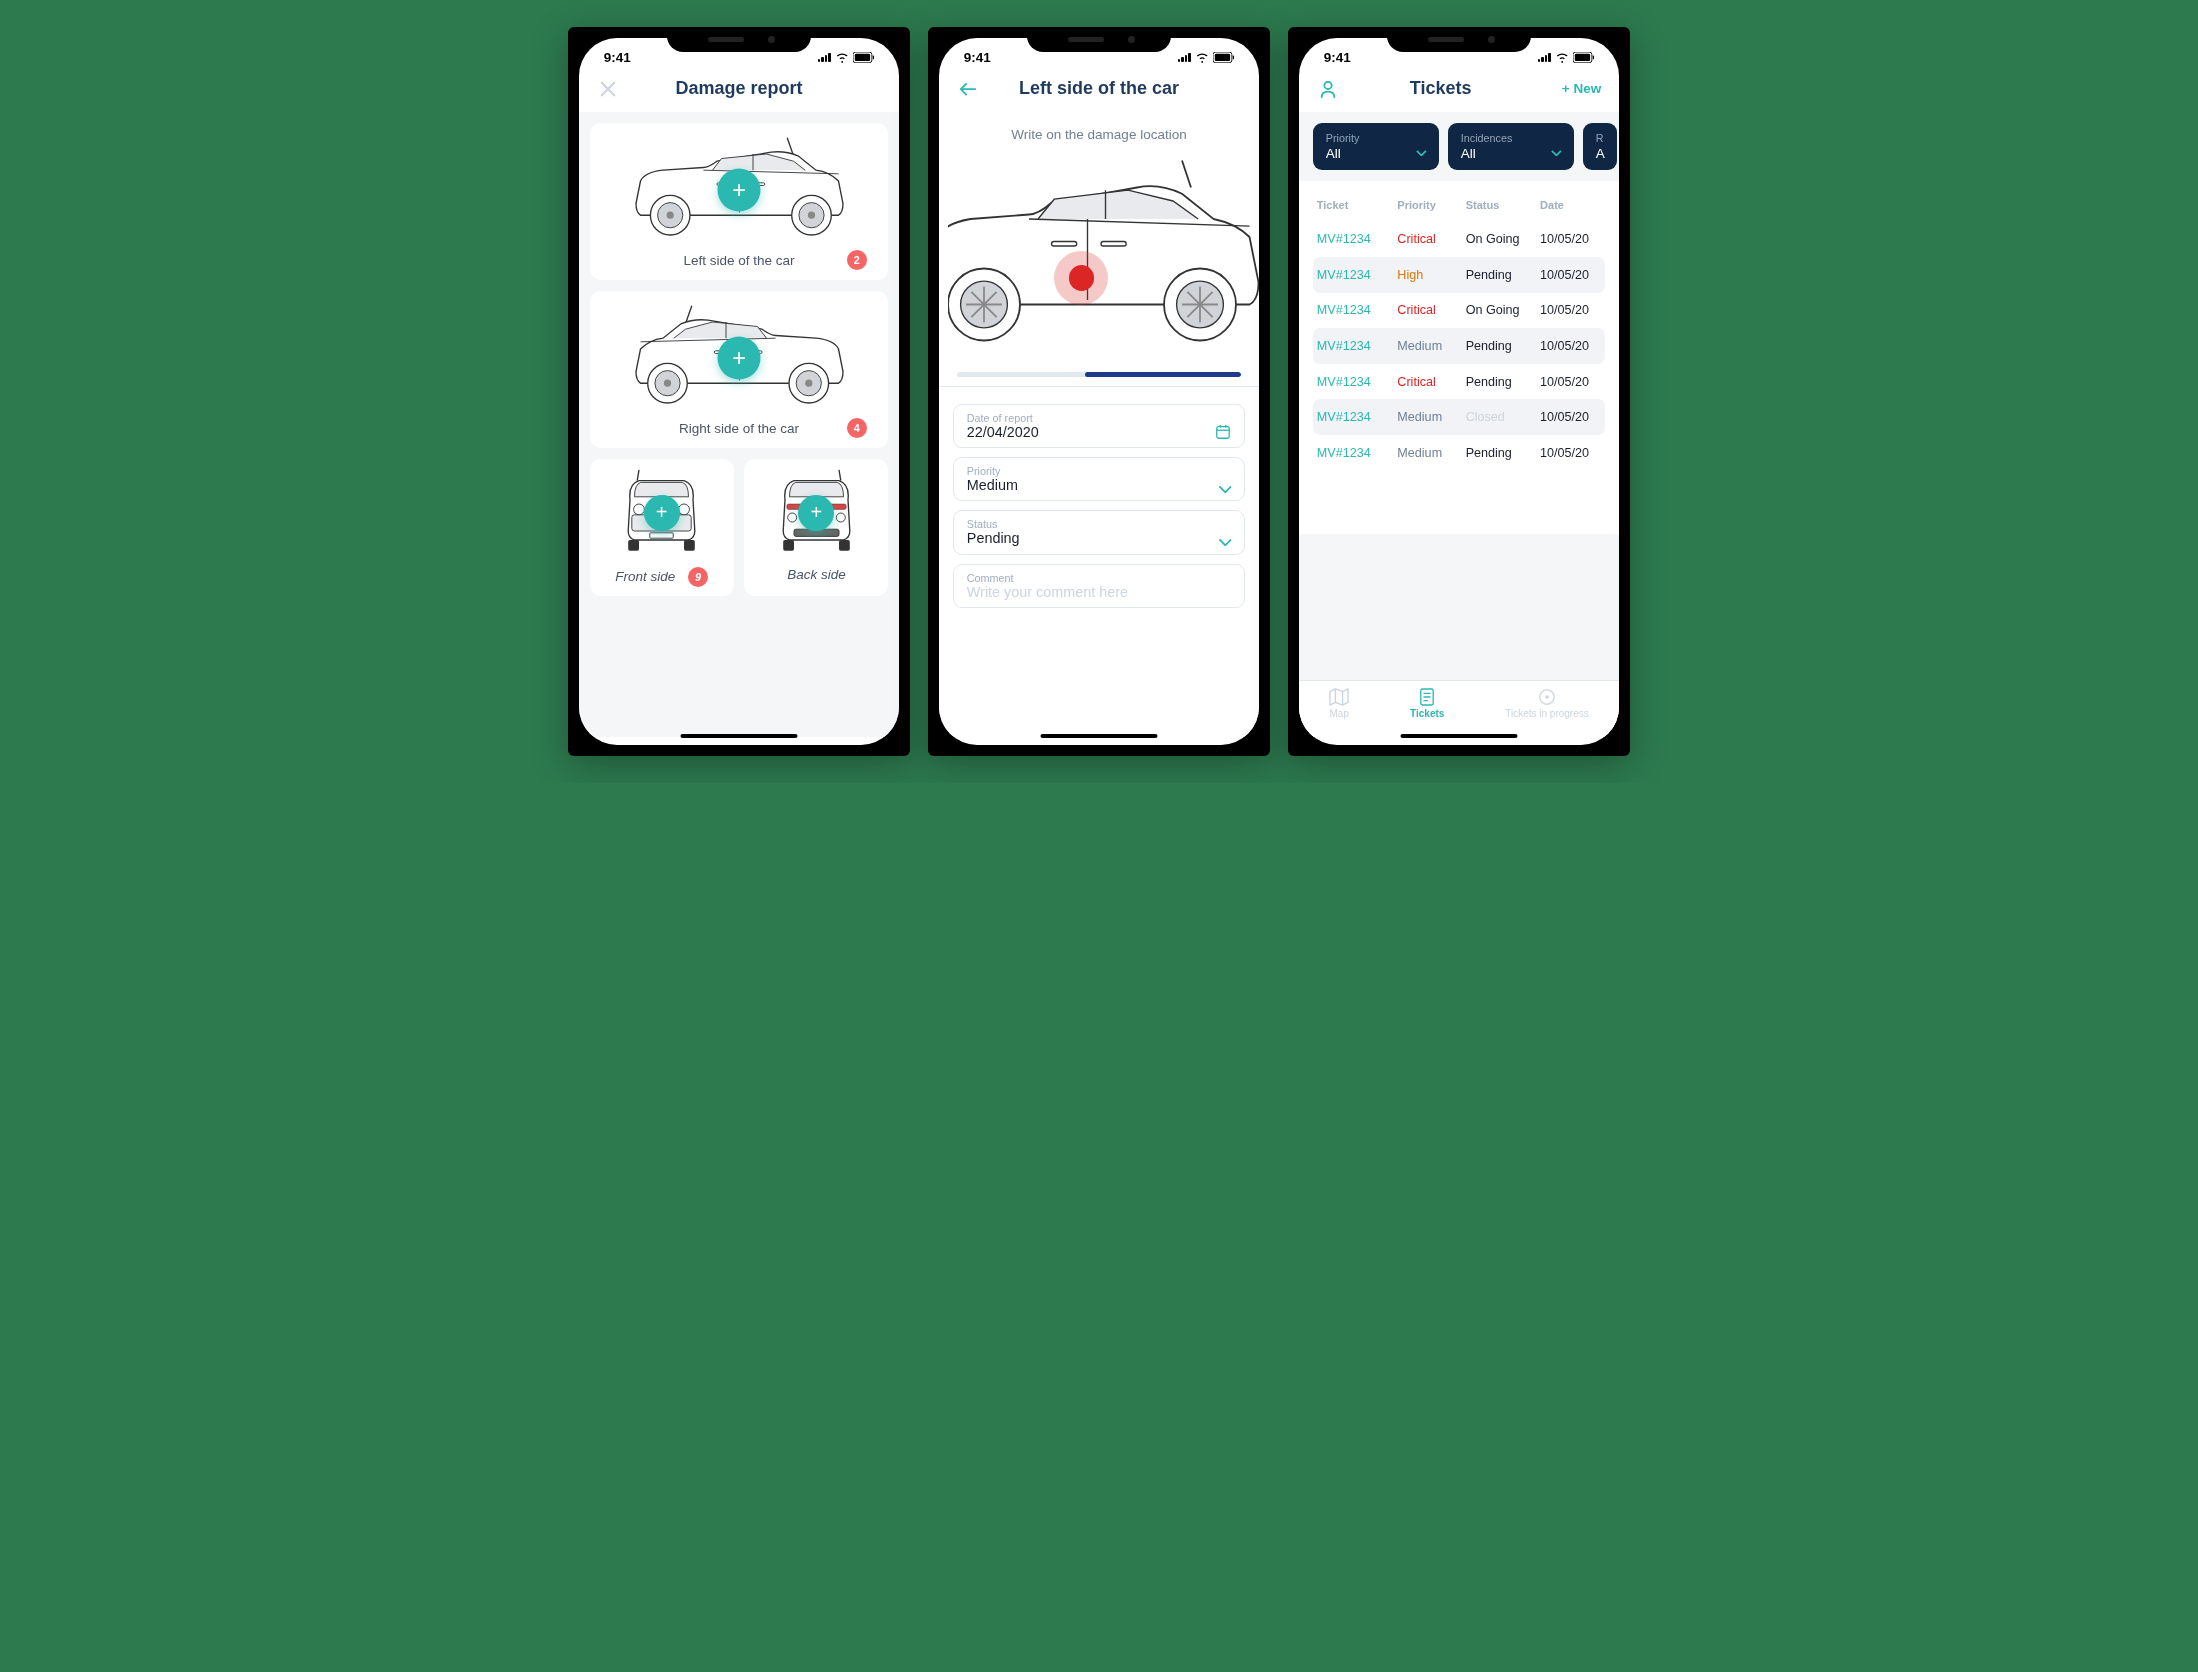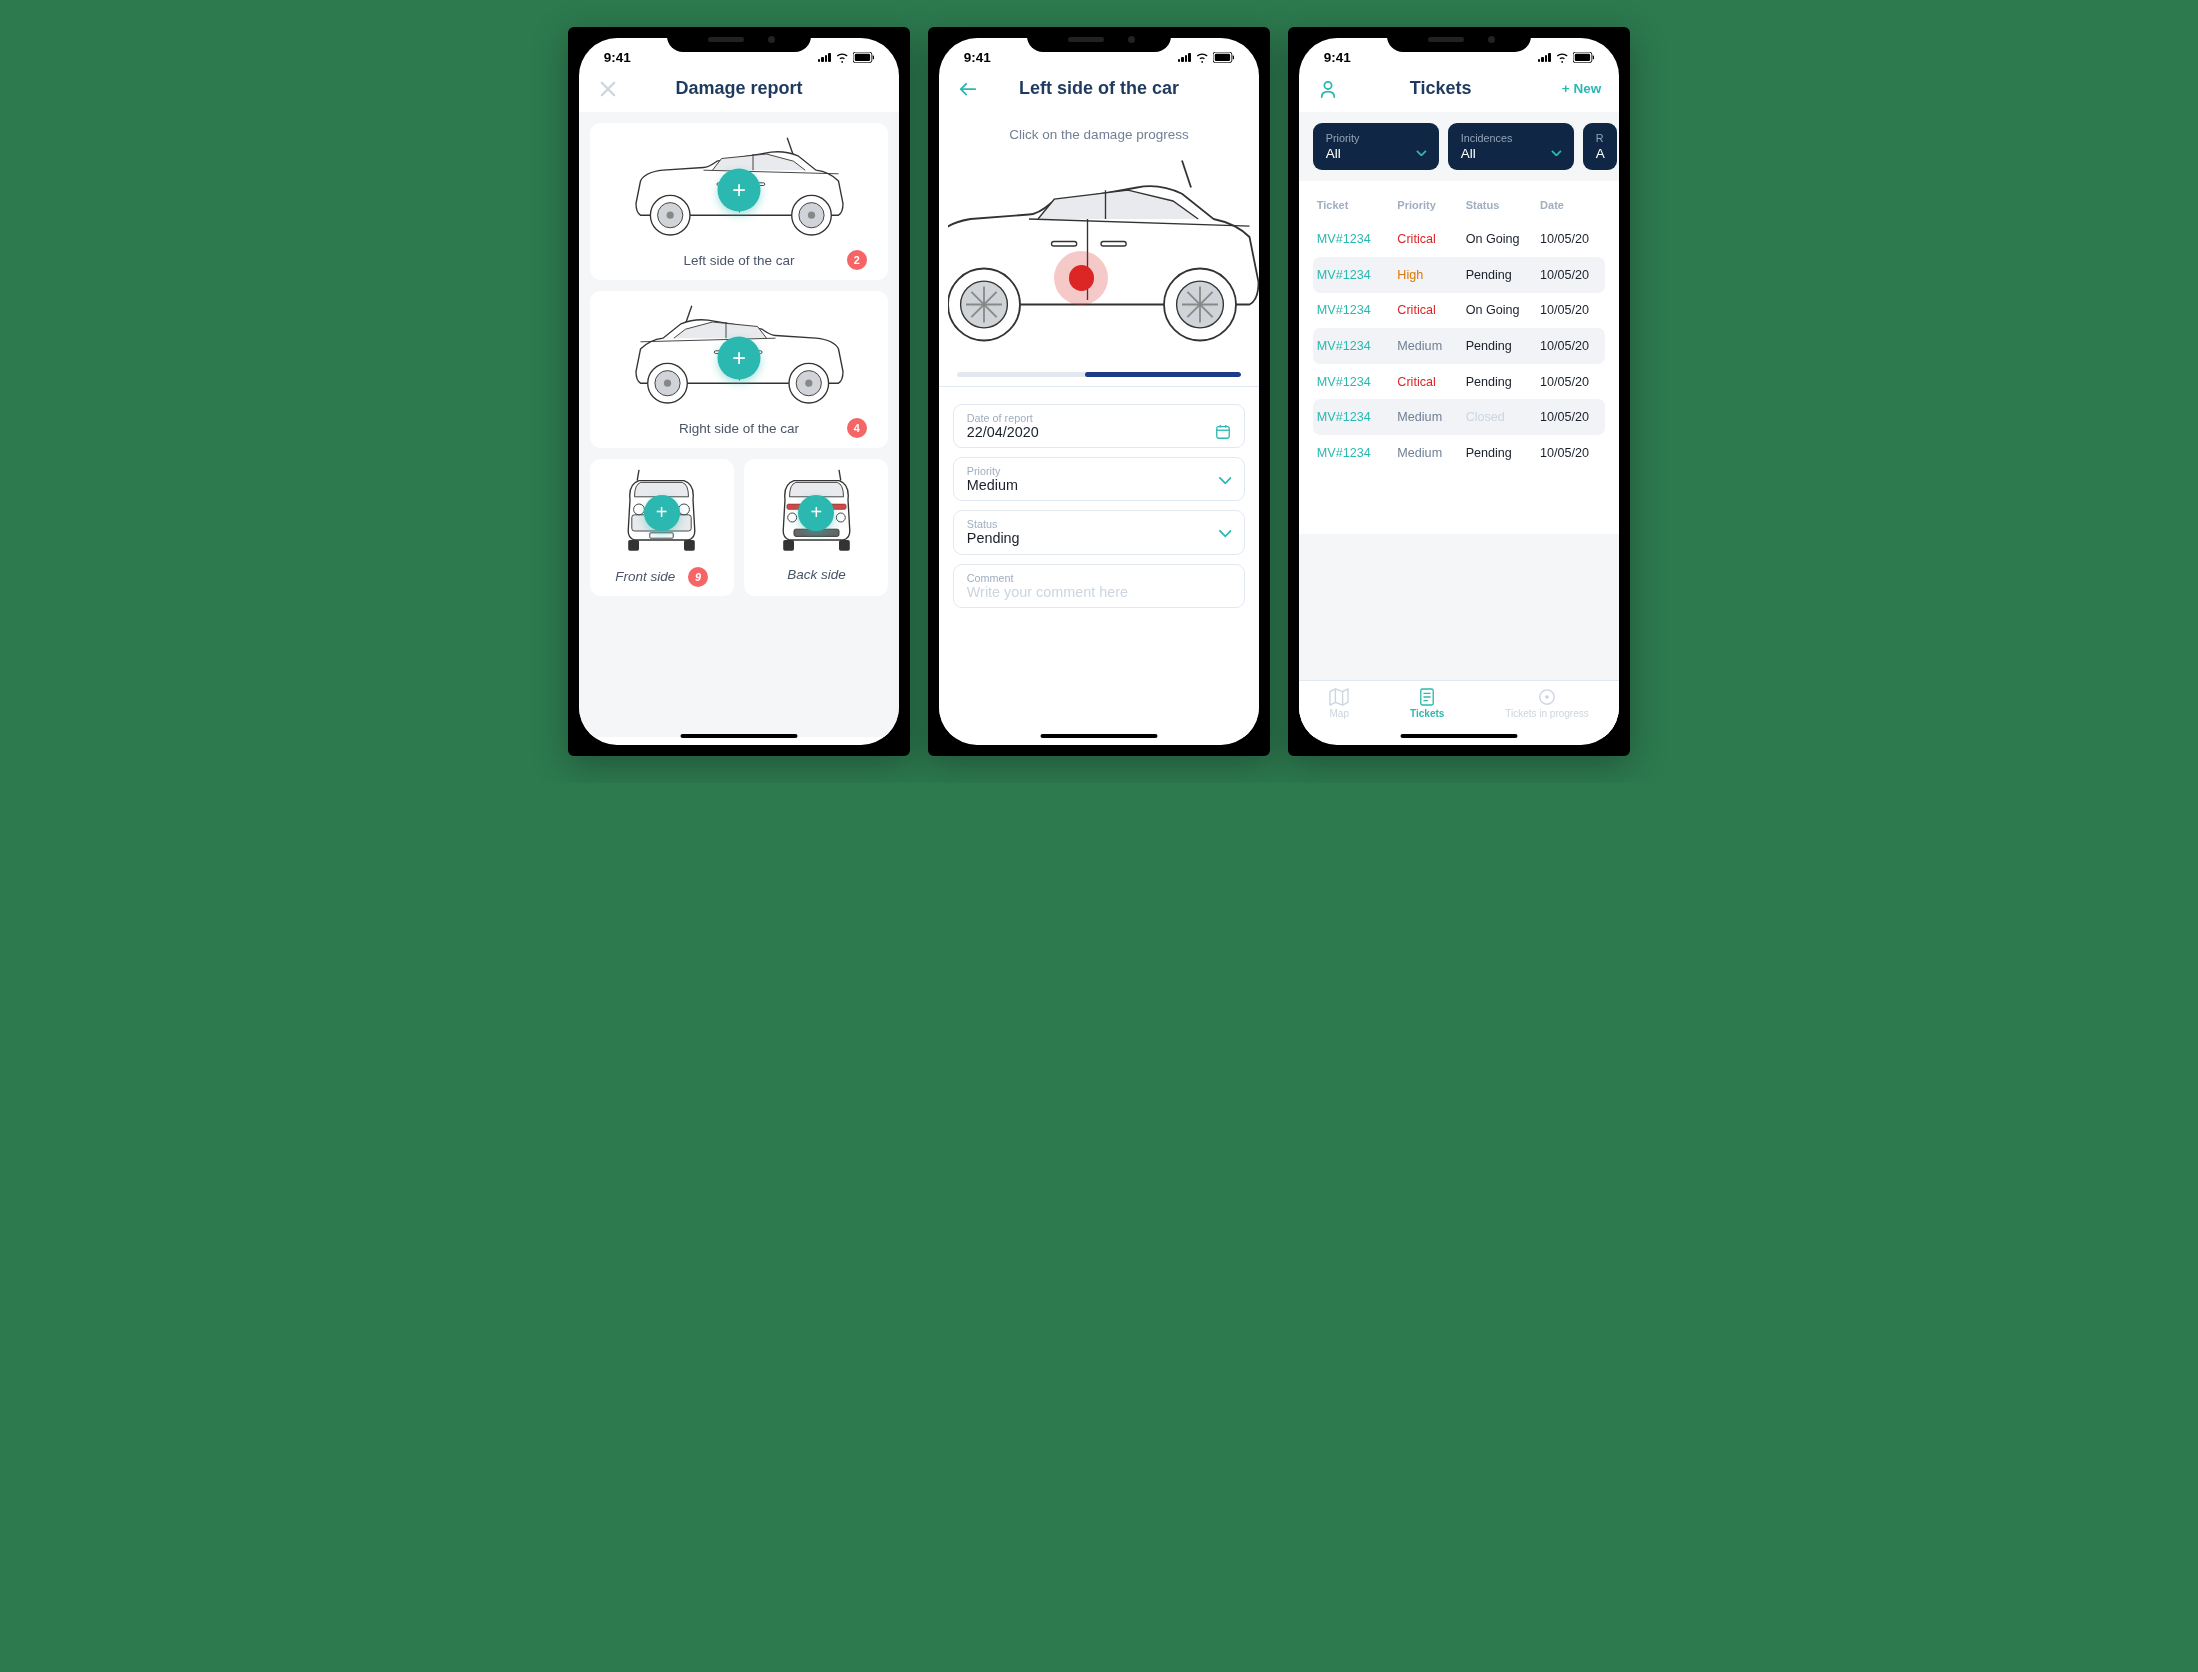--- a/index.html
+++ b/index.html
@@ -174,21 +174,21 @@
 .form-section { padding: 10.8px 14.4px; display: flex; flex-direction: column; gap: 9px; }
 .form-field {
   background: #fff;
   border: 0.9px solid #e2e8f0;
   border-radius: 9px;
   padding: 7.2px 12.6px;
   display: flex;
   flex-direction: column;
 }
 .field-label { font-size: 10.8px; color: #a0aec0; }
-.field-value-row { display: flex; justify-content: space-between; align-items: flex-start; }
+.field-value-row { display: flex; justify-content: space-between; align-items: flex-end; }
 .field-value { font-size: 14.4px; color: #1a202c; }
 .field-placeholder { font-size: 14.4px; color: #cbd5e0; }
 .field-icon { color: #2bb8b0; font-size: 12.6px; }
 
 
 .filter-chips { display: flex; gap: 9px; padding: 10.8px 14.4px; overflow: hidden; }
 .filter-chip {
   background: #0f2744;
   color: #fff;
   border-radius: 9px;
@@ -395,21 +395,21 @@
     <div class="app-header">
       <div class="header-icon">
         <svg width="18" height="14.4" viewBox="0 0 20 16">
             <path d="M8 2L2 8l6 6M2 8h16" stroke="#2bb8b0" stroke-width="2" stroke-linecap="round" stroke-linejoin="round" fill="none"></path>
           </svg>
       </div>
       <div class="header-title">Left side of the car</div>
       <div style="width:21.6px"></div>
     </div>
     <div class="screen-body" style="background:#fff">
-      <div class="instruction">Click on the damage progress</div>
+      <div class="instruction">Write on the damage location</div>
       <div class="car-large">
         <svg width="324" height="198" viewBox="0 0 360 220">
           <line x1="260" y1="5" x2="270" y2="35" stroke="#333" stroke-width="2"></line>
           <path d="M-20 140 L-10 90 Q-5 75 25 70 L90 65 Q100 65 115 52 L210 35 Q235 30 260 42 L295 70 Q320 75 335 90 L345 140 Q345 160 335 165 L-10 165 Q-20 160 -20 140 Z" fill="#fff" stroke="#333" stroke-width="2"></path>
           <path d="M100 70 L118 48 L200 38 L250 50 L278 70" fill="#e8eaed" stroke="#333" stroke-width="1.5"></path>
           <line x1="175" y1="38" x2="175" y2="70" stroke="#333" stroke-width="1.5"></line>
           <line x1="90" y1="70" x2="335" y2="78" stroke="#333" stroke-width="1.5"></line>
           <line x1="155" y1="70" x2="155" y2="160" stroke="#333" stroke-width="1.5"></line>
           <rect x="115" y="95" width="28" height="5" rx="2.5" fill="none" stroke="#333" stroke-width="1.5"></rect>
           <rect x="170" y="95" width="28" height="5" rx="2.5" fill="none" stroke="#333" stroke-width="1.5"></rect>

